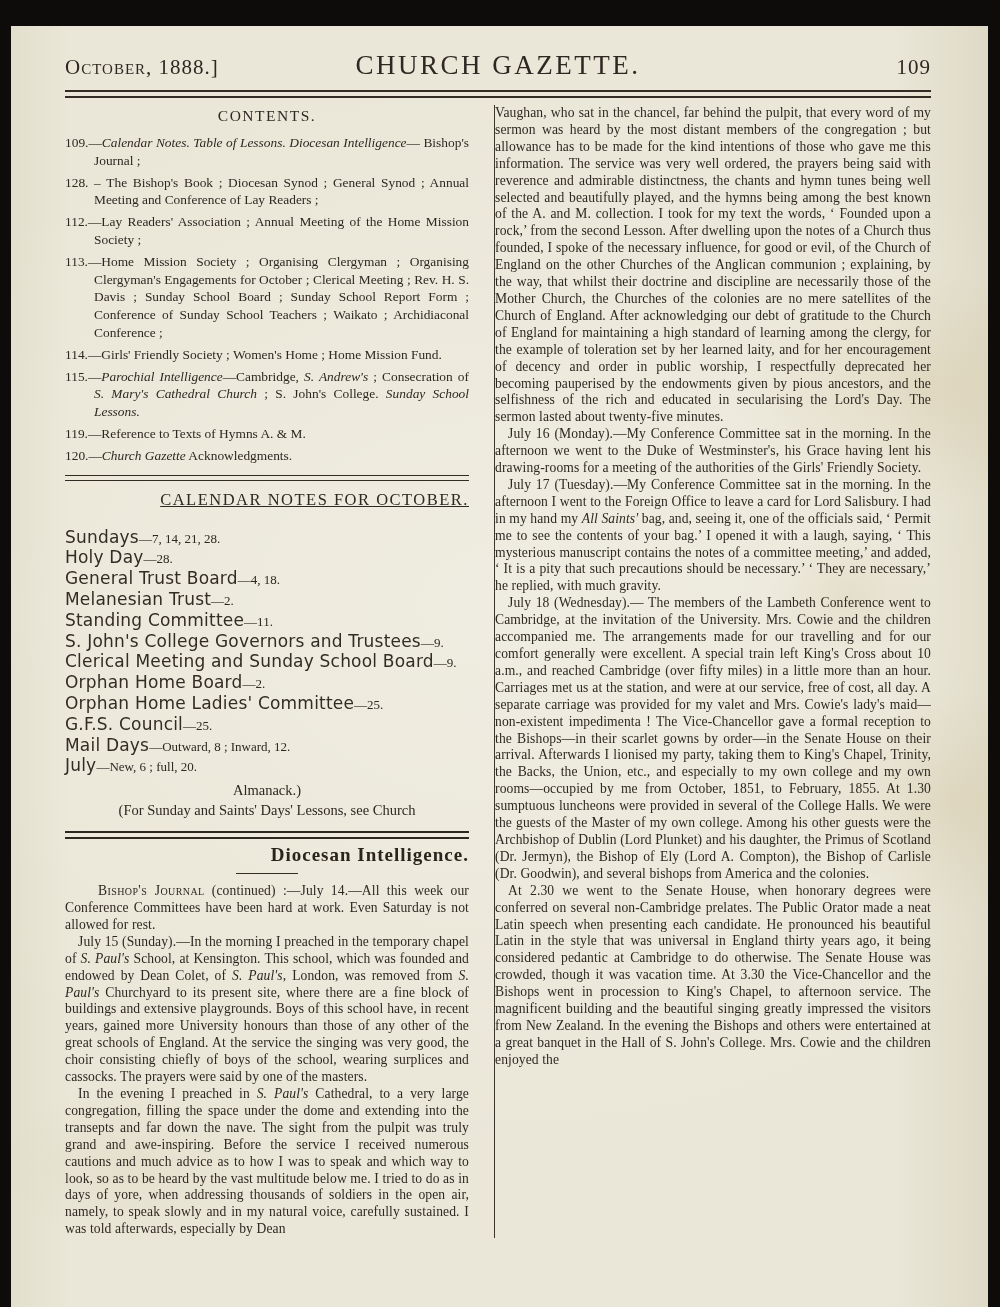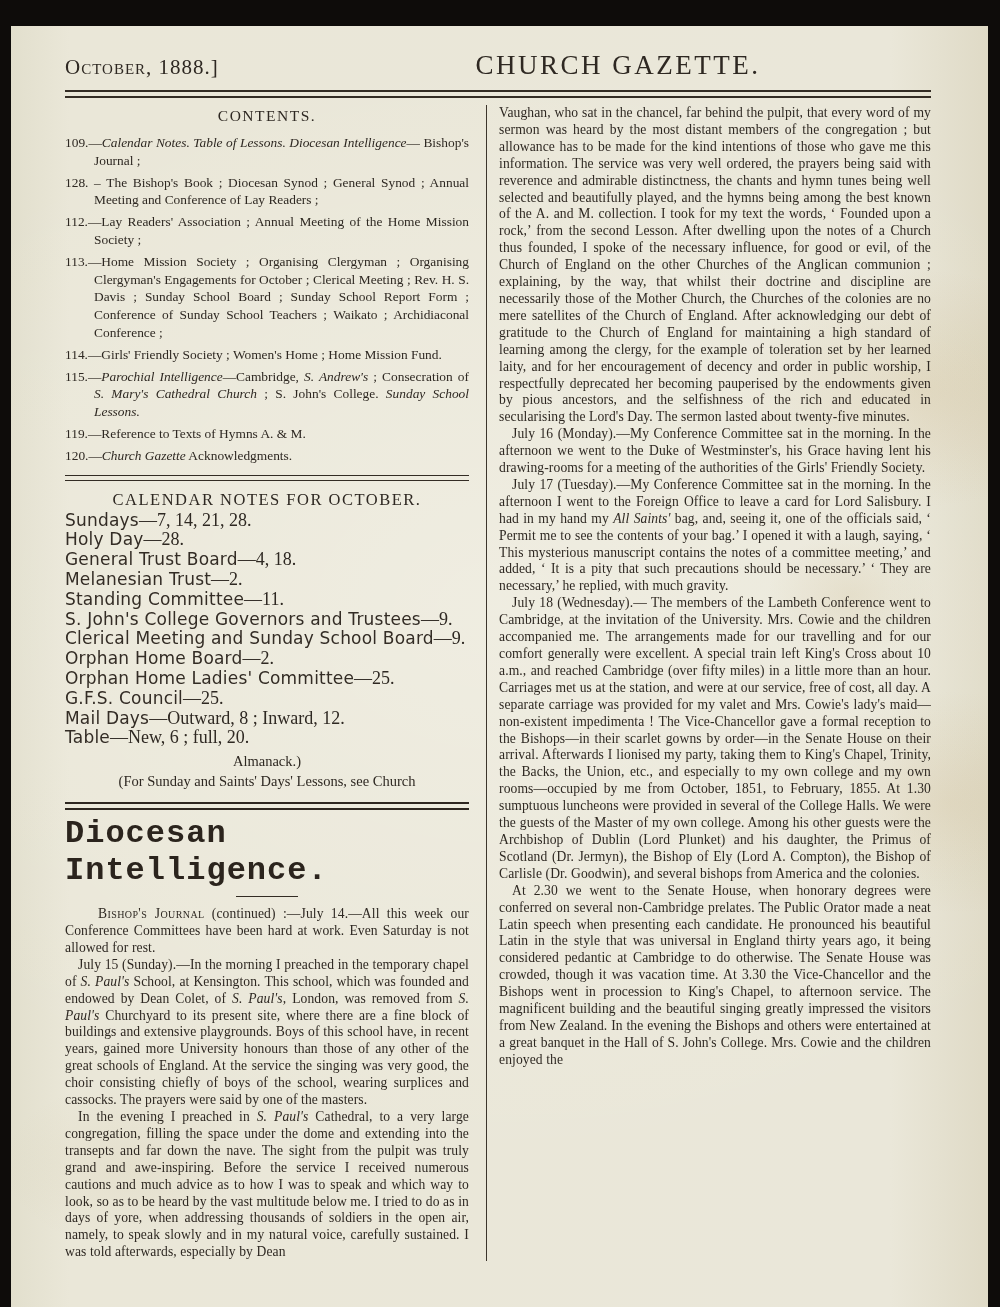--- a/index.html
+++ b/index.html
@@ -31,61 +31,62 @@
   .masthead {
     flex:1; text-align:center; font-size:27px; letter-spacing:2.5px; white-space:nowrap;
   }
   .pagenum { width:240px; text-align:right; font-size:21px; letter-spacing:1px; }
   .hdr-rule {
     margin-top:9px; height:8px;
     border-top:2px solid #332c24; border-bottom:2px solid #332c24;
   }
   .columns { display:flex; margin-top:7px; align-items:stretch; }
   .col-left  { width:413px; padding-right:9px; }
-  .col-right { flex:1; border-left:1.5px solid #3c352c; margin-left:8px; padding-left:12px; }
+  .col-right { flex:1; border-left:1.5px solid #3c352c; margin-left:16px; }
 
   .contents-title { text-align:center; font-size:15.5px; letter-spacing:1.5px; margin:2px 0 9px; }
   .toc-item {
     font-size:13.4px; line-height:17.8px; text-align:justify;
     padding-left:29px; text-indent:-29px; margin-bottom:4px;
   }
   .thin-double-rule {
     margin:10px 0 9px; height:6px;
     border-top:1.5px solid #332c24; border-bottom:1.5px solid #332c24;
   }
-  .calendar-title { text-align:center; font-size:16.5px; letter-spacing:1.5px; margin:3px 0 1px; }
+  .calendar-title { text-align:right; font-size:16.5px; letter-spacing:1.5px; margin:3px 0 18px;text-decoration:underline; }
   .cal-item {
     font-size:15.5px; line-height:19.8px; white-space:nowrap;
   }
   .cal-label { font-family:"DejaVu Sans", sans-serif; font-size:17px; letter-spacing:.2px; color:#332c25; }
-  .cal-value { font-size:18px; }
+  .cal-value { font-size:13px; }
   .cal-note { text-align:center; font-size:14.5px; line-height:19.5px; margin-top:4px; }
   .thick-double-rule {
     margin:11px 0 5px; height:8px;
     border-top:2.5px solid #2e2720; border-bottom:2.5px solid #2e2720;
   }
   .diocesan-title {
-    text-align:left; font-family:Liberation Mono, monospace; font-weight:bold;
-    font-size:32px; letter-spacing:1px; margin-top:4px; color:#2b241d;
+    text-align:right; font-family:Liberation Serif, serif; font-weight:bold;
+    font-size:19px; letter-spacing:1px; margin-top:4px; color:#2b241d;
   }
   .diocesan-underline { width:62px; border-top:1.5px solid #332c24; margin:7px auto 9px; }
 
   .bodytext { font-size:13.6px; line-height:16.9px; text-align:justify; letter-spacing:.1px; }
   .bodytext.indent { text-indent:13px; }
   .smallcaps { font-variant:small-caps; letter-spacing:.4px;margin-left:20px; }
   .col-right .bodytext { margin:0; }
 </style>
 </head>
 <body>
 
 <div class="paper">
 
   <div class="hdr">
     <div class="issue">October, 1888.]</div>
     <div class="masthead">CHURCH GAZETTE.</div>
+    <div class="pagenum">109</div>
   </div>
   <div class="hdr-rule"></div>
 
   <div class="columns">
 
     <div class="col-left">
 
       <div class="contents-title">CONTENTS.</div>
       <div class="toc-item">109.—<i>Calendar Notes.  Table of Lessons.  Diocesan Intelligence</i>— Bishop's Journal ;</div>
       <div class="toc-item">128. – The Bishop's Book ;  Diocesan Synod ;  General Synod ; Annual Meeting and Conference of Lay Readers ;</div>
@@ -104,21 +105,21 @@
       <div class="cal-item"><span class="cal-label">Holy Day</span><span class="cal-value">—28.</span></div>
       <div class="cal-item"><span class="cal-label">General Trust Board</span><span class="cal-value">—4, 18.</span></div>
       <div class="cal-item"><span class="cal-label">Melanesian Trust</span><span class="cal-value">—2.</span></div>
       <div class="cal-item"><span class="cal-label">Standing Committee</span><span class="cal-value">—11.</span></div>
       <div class="cal-item"><span class="cal-label">S. John's College Governors and Trustees</span><span class="cal-value">—9.</span></div>
       <div class="cal-item"><span class="cal-label">Clerical Meeting and Sunday School Board</span><span class="cal-value">—9.</span></div>
       <div class="cal-item"><span class="cal-label">Orphan Home Board</span><span class="cal-value">—2.</span></div>
       <div class="cal-item"><span class="cal-label">Orphan Home Ladies' Committee</span><span class="cal-value">—25.</span></div>
       <div class="cal-item"><span class="cal-label">G.F.S. Council</span><span class="cal-value">—25.</span></div>
       <div class="cal-item"><span class="cal-label">Mail Days</span><span class="cal-value">—Outward, 8 ; Inward, 12.</span></div>
-      <div class="cal-item"><span class="cal-label">Table</span><span class="cal-value">—New, 6 ; full, 20.</span></div>
+      <div class="cal-item"><span class="cal-label">July</span><span class="cal-value">—New, 6 ; full, 20.</span></div>
 
       <div class="cal-note">
         <span style="display:block">Almanack.)</span>
         <span style="display:block">(For Sunday and Saints' Days' Lessons, see Church</span>
       </div>
 
       <div class="thick-double-rule"></div>
 
       <div class="diocesan-title">Diocesan Intelligence.</div>
       <div class="diocesan-underline"></div>

